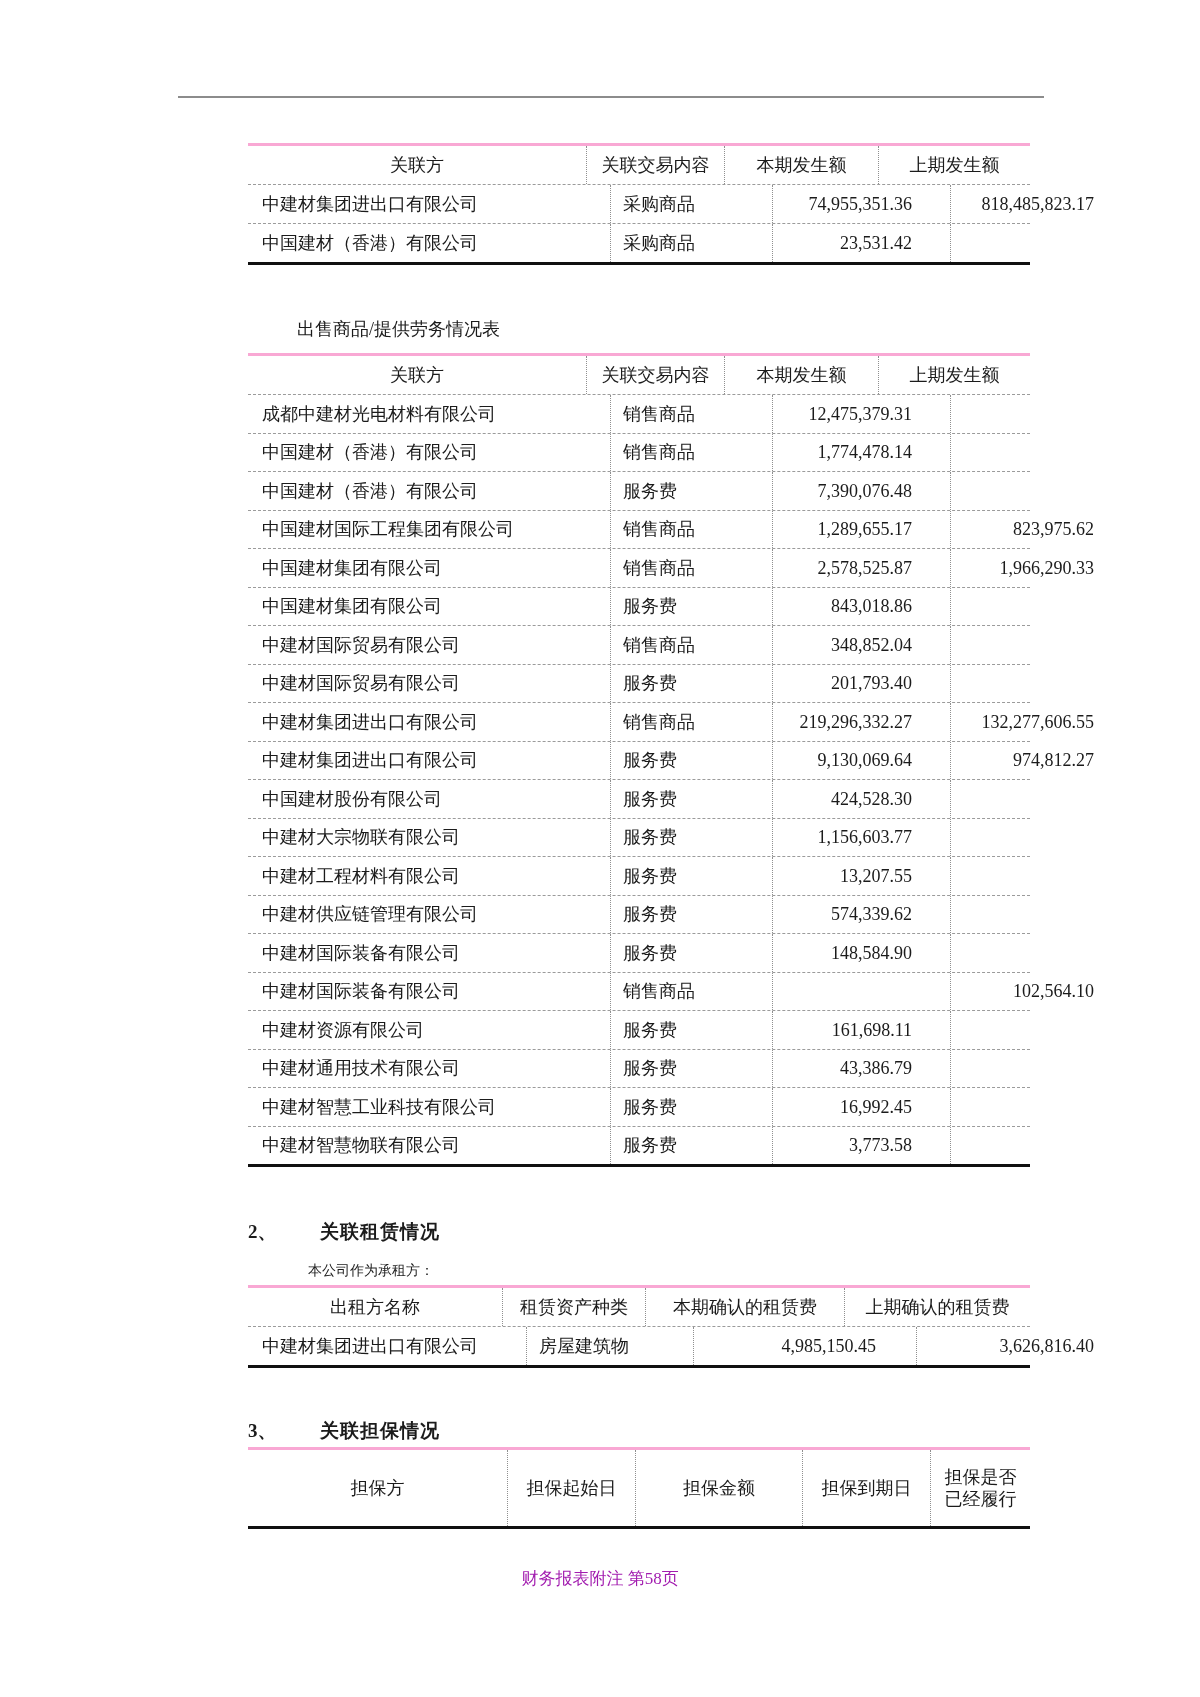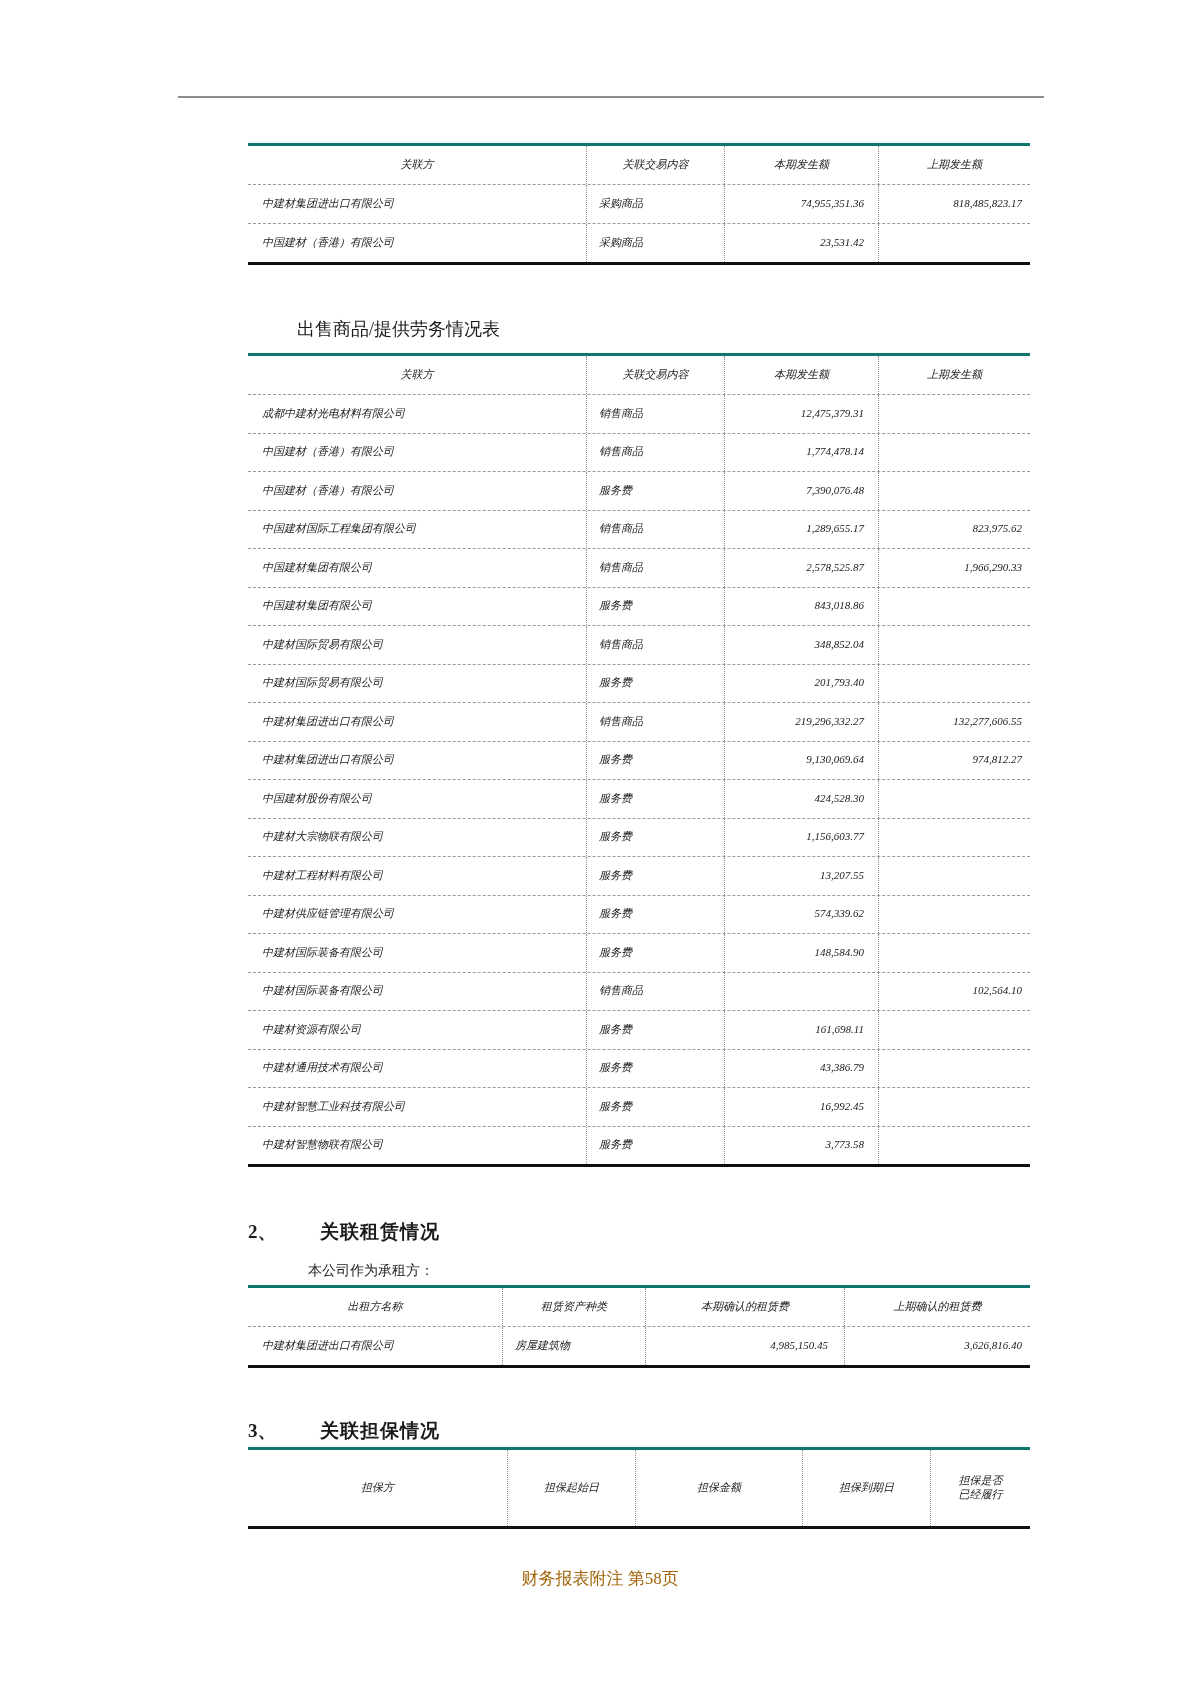--- a/index.html
+++ b/index.html
@@ -16,27 +16,26 @@
     margin:96px 0 0 178px;
     width:866px;
     height:0;
     border-top:2px solid #8c8c8c;
   }
   .content{ margin-left:248px; width:782px; }
 
   
   .fin-table{
     width:782px;
-    border-top:3px solid #0f766e;
+    border-top:3px solid #f9a8d4;
     border-bottom:3px solid #101010;
-    font-size:11px;
-    font-style:italic;
+    font-size:18px;
   }
   .tr{ display:flex; align-items:center; height:38px; }
-  .tr + .tr{ border-top:1px dashed #9b9b9b; }
+  .tr + .tr{ border-top:1px dashed #9b9b9b;gap:24px; }
   .td{
     box-sizing:border-box;
     flex:0 0 auto;
     overflow:hidden;
     white-space:nowrap;
     line-height:1.25;
   }
   .td + .td{ border-left:1px dotted #8f8f8f; height:100%; display:flex; align-items:center; }
   .td + .td.th{ justify-content:center; }
 
@@ -86,21 +85,21 @@
     margin:14px 0 2px 60px;
     font-size:14px;
     line-height:24px;
   }
   .footer{
     margin-top:38px;
     width:1200px;
     text-align:center;
     font-size:17px;
     line-height:24px;
-    color:#a16207;
+    color:#a21caf;
   }
 </style>
 </head>
 <body>
 
 <div class="page">
 
   <div class="top-rule"></div>
 
   <div class="content">

